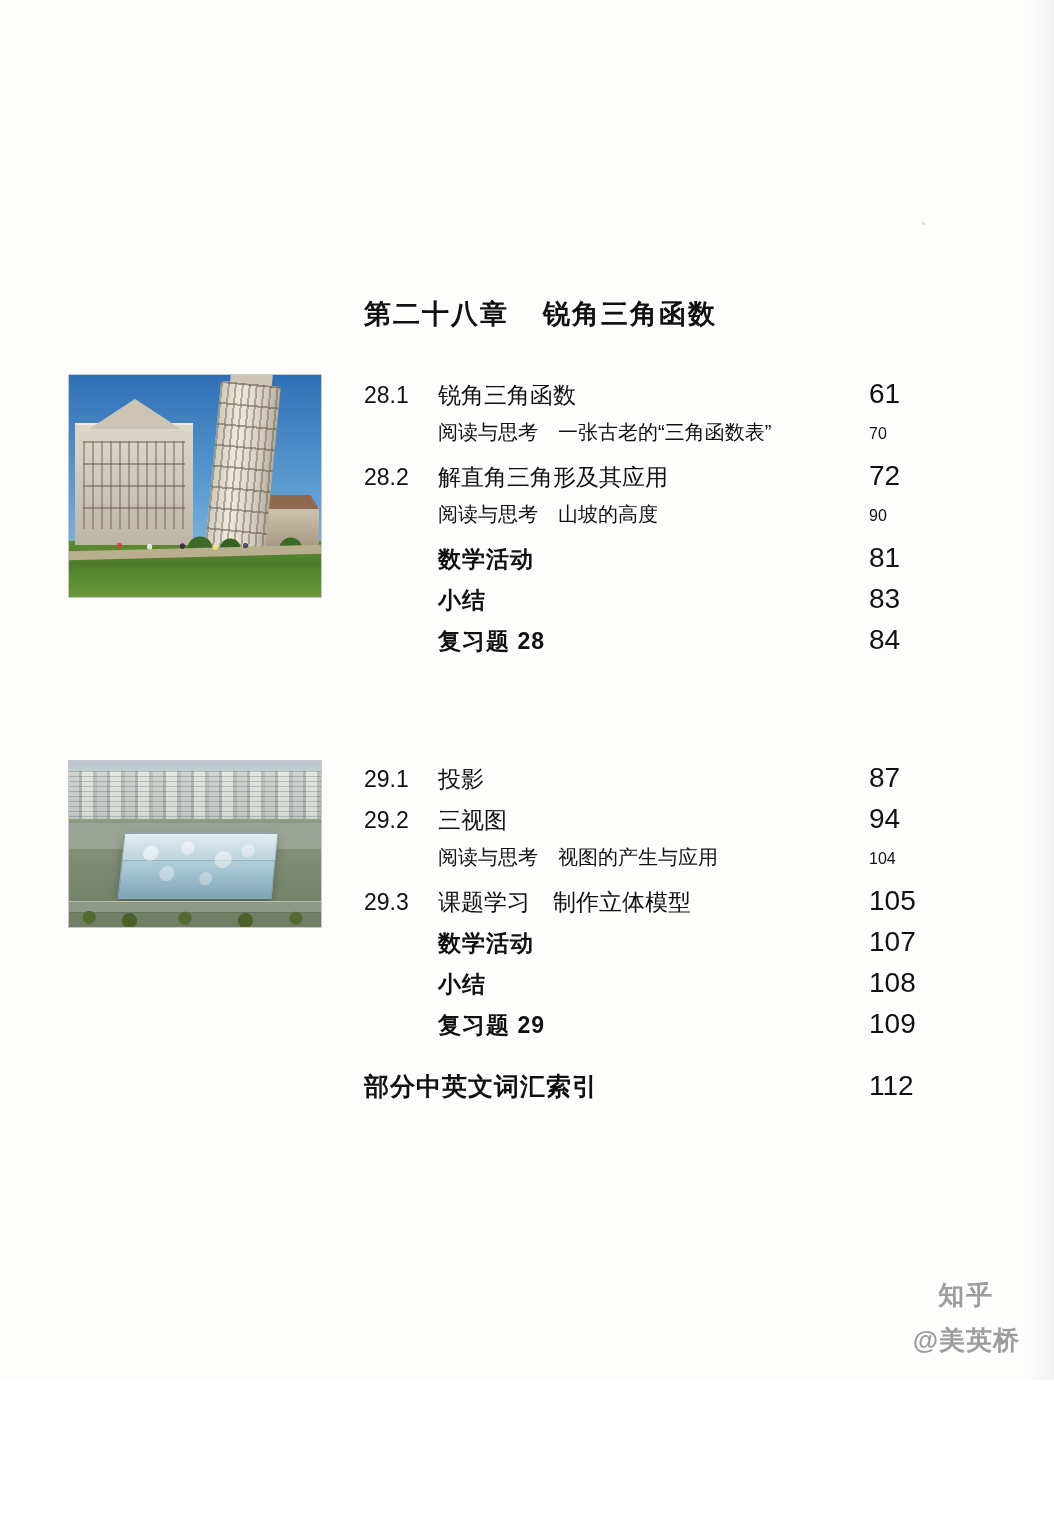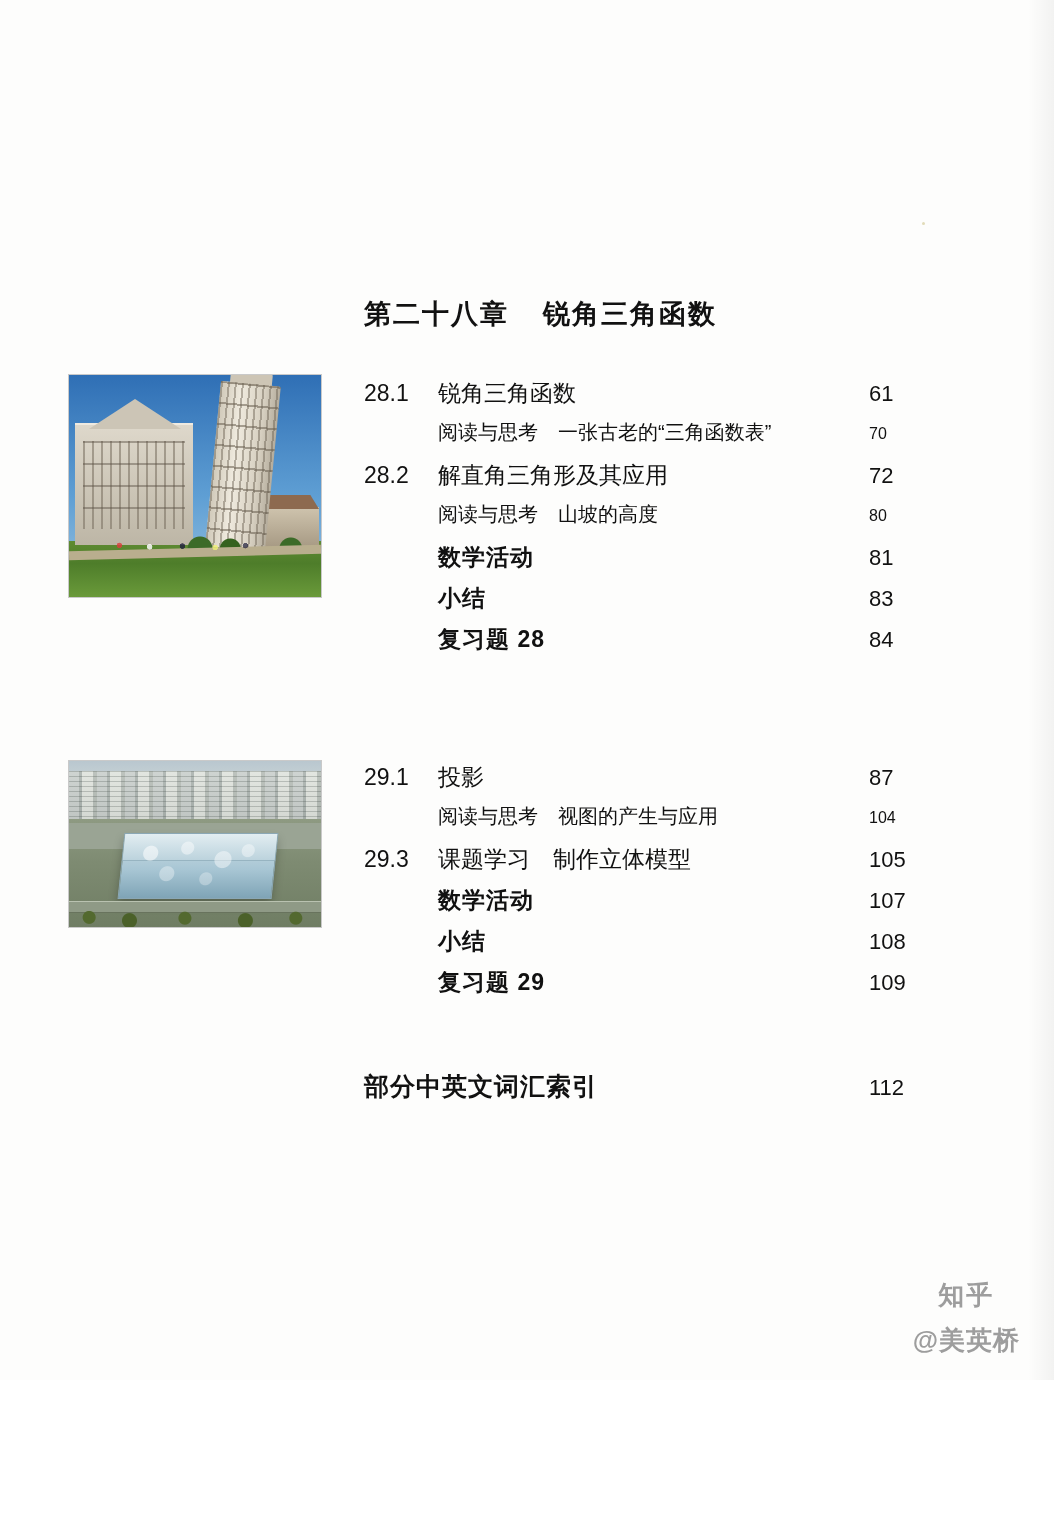--- a/index.html
+++ b/index.html
@@ -55,21 +55,21 @@
   }
   .toc-label {
     flex: 1 1 auto;
     font-size: 23px;
     color: #111;
     white-space: nowrap;
   }
   .toc-page {
     flex: 0 0 60px;
     text-align: left;
-    font-size: 22px;
+    font-size: 28px;
     color: #111;
     padding-left: 8px;
   }
   .toc-row.sub .toc-num { flex: 0 0 74px; }
   .toc-row.sub .toc-label {
     font-size: 20px;
     padding-left: 0;
   }
   .toc-row.sub .toc-page { font-size: 16px; }
   .toc-row.bold .toc-label { font-weight: bold; letter-spacing: 1px; }
@@ -312,21 +312,21 @@
 
     <div class="toc-row">
       <span class="toc-num">28.2</span>
       <span class="toc-label">解直角三角形及其应用</span>
       <span class="toc-page">72</span>
     </div>
 
     <div class="toc-row sub">
       <span class="toc-num"></span>
       <span class="toc-label">阅读与思考　山坡的高度</span>
-      <span class="toc-page">80</span>
+      <span class="toc-page">90</span>
     </div>
 
     <div class="toc-row bold">
       <span class="toc-num"></span>
       <span class="toc-label">数学活动</span>
       <span class="toc-page">81</span>
     </div>
 
     <div class="toc-row bold">
       <span class="toc-num"></span>
@@ -356,20 +356,25 @@
   </div>
 
   <div class="toc-block" style="left:364px; top:762px;">
 
     <div class="toc-row">
       <span class="toc-num">29.1</span>
       <span class="toc-label">投影</span>
       <span class="toc-page">87</span>
     </div>
 
+    <div class="toc-row">
+      <span class="toc-num">29.2</span>
+      <span class="toc-label">三视图</span>
+      <span class="toc-page">94</span>
+    </div>
 
     <div class="toc-row sub">
       <span class="toc-num"></span>
       <span class="toc-label">阅读与思考　视图的产生与应用</span>
       <span class="toc-page">104</span>
     </div>
 
     <div class="toc-row">
       <span class="toc-num">29.3</span>
       <span class="toc-label">课题学习　制作立体模型</span>

